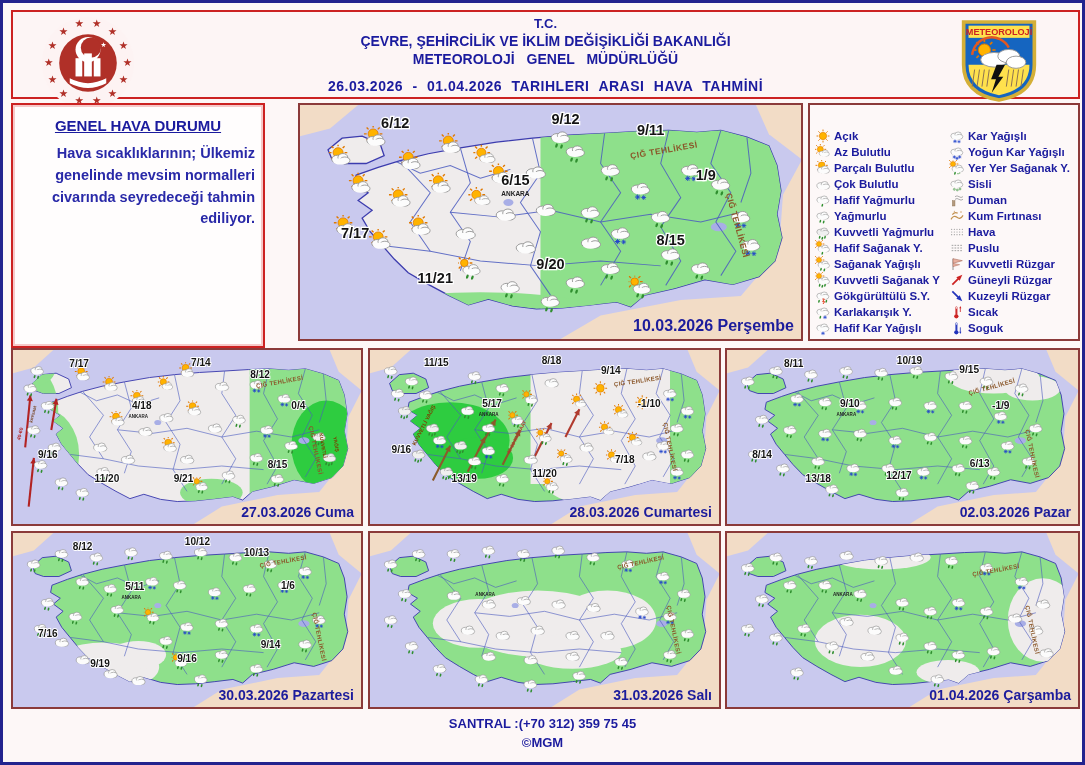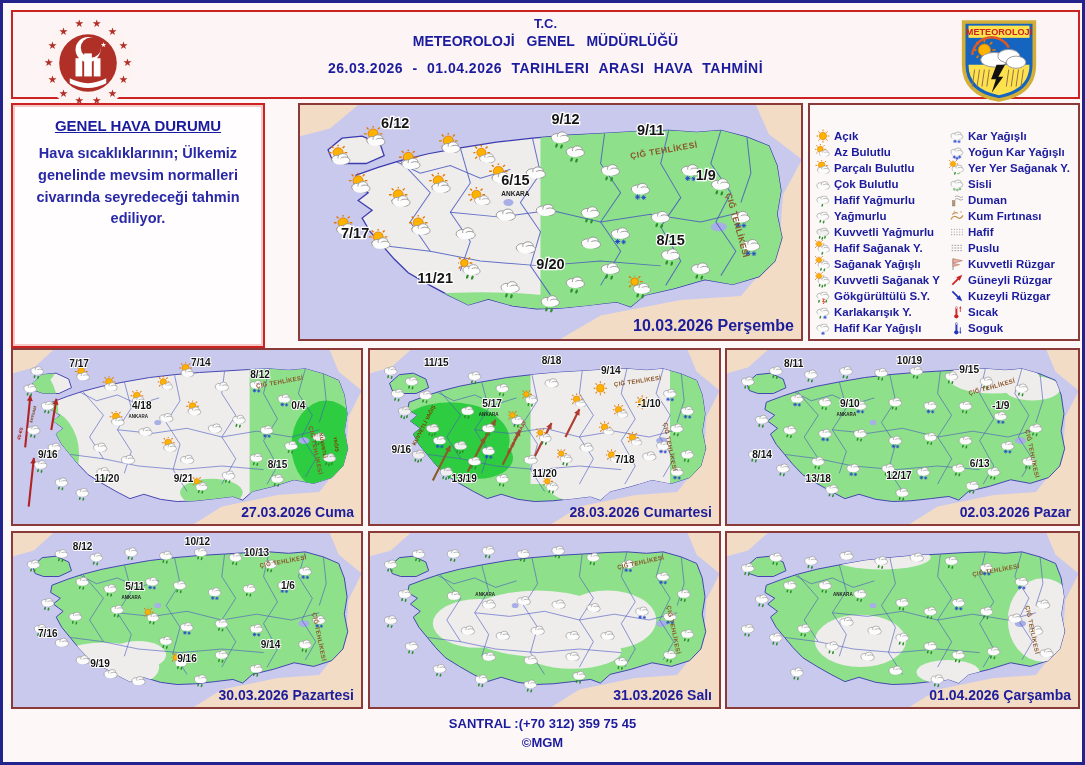--- a/index.html
+++ b/index.html
@@ -10,21 +10,21 @@
   .header-center{position:absolute;left:140px;right:140px;top:4px;text-align:center;color:#1b1b9e;font-weight:bold;}
   .h-tc{font-size:13px;}
   .h-l1{font-size:14px;margin-top:2px;}
   .h-l2{font-size:14px;margin-top:2px;word-spacing:8px;}
   .h-date{font-size:14px;margin-top:11px;word-spacing:5px;letter-spacing:.5px;}
   .logo-left{position:absolute;left:24px;top:3px;width:102px;height:96px;}
   .logo-right{position:absolute;right:40px;top:6px;width:78px;height:86px;}
   .genel-box{position:absolute;left:8px;top:100px;width:254px;height:245px;border:2px solid #cc2222;
         box-shadow:inset 0 0 0 2px #f6c9c9;background:#fffdfd;box-sizing:border-box;}
   .genel-title{margin-top:12px;text-align:center;font-size:15px;font-weight:bold;color:#1b1b9e;text-decoration:underline;}
-  .genel-text{margin:9px 8px 0 8px;text-align:center;font-size:14.5px;font-weight:bold;color:#2929a8;line-height:1.5;}
+  .genel-text{margin:9px 8px 0 8px;text-align:right;font-size:14.5px;font-weight:bold;color:#2929a8;line-height:1.5;}
   .legend-box{position:absolute;left:805px;top:100px;width:272px;height:238px;border:2px solid #8b3a3a;
         background:#fdf8f8;box-sizing:border-box;display:flex;}
   .legend-col{flex:1;padding:3px 0 3px 5px;display:flex;flex-direction:column;justify-content:flex-end;}
   .legend-item{display:flex;align-items:center;gap:3px;height:16px;}
   .legend-ic{width:16px;height:16px;flex:0 0 16px;}
   .legend-label{font-size:11.5px;font-weight:bold;color:#1b1b9e;white-space:nowrap;}
   .map-box{position:absolute;border:2px solid #8b3a3a;background:#c9c9ee;overflow:hidden;box-sizing:border-box;}
   .map-date{position:absolute;right:7px;bottom:4px;font-weight:bold;color:#1c1c9c;font-size:14px;}
   .map-date.big{font-size:16px;}
   .footer{position:absolute;left:0;right:0;top:712px;text-align:center;color:#1b1b9e;font-weight:bold;
@@ -392,20 +392,21 @@
      <circle cx="50" cy="36" r="13" fill="#fff"></circle>
         <circle cx="53" cy="34" r="10.5" fill="#b03028"></circle>
      <text x="63" y="33" font-size="7" fill="#fff">★</text>
      <rect x="37" y="45" width="7" height="19" fill="#fff"></rect>
         <rect x="46" y="40" width="8" height="24" fill="#fff"></rect>
         <rect x="56" y="45" width="7" height="19" fill="#fff"></rect>
      <path d="M31,66 Q50,76 69,66 L69,71 Q50,81 31,71 Z" fill="#fff"></path>
       </svg>
     <div class="header-center">
       <div class="h-tc">T.C.</div>
+      <div class="h-l1">ÇEVRE, ŞEHİRCİLİK VE İKLİM DEĞİŞİKLİĞİ BAKANLIĞI</div>
       <div class="h-l2">METEOROLOJİ GENEL MÜDÜRLÜĞÜ</div>
       <div class="h-date">26.03.2026 - 01.04.2026 TARIHLERI ARASI HAVA TAHMİNİ</div>
     </div>
     <svg class="logo-right" id="logo-right" viewBox="0 0 64 70">
         <path d="M3,3 H61 V38 Q61,62 32,67 Q3,62 3,38 Z" fill="#1565c0" stroke="#d4af37" stroke-width="3"></path>
      <rect x="7" y="6" width="50" height="10" fill="#ffe14d"></rect>
      <text x="32" y="14" font-size="7.5" font-weight="bold" fill="#cc2222" text-anchor="middle">METEOROLOJİ</text>
      <path d="M7,38 H57 V38 Q57,58 32,63 Q7,58 7,38 Z" fill="#ffe14d"></path>
      <g stroke="#e07800" stroke-width="1.4">
           <line x1="26.5" y1="26.0" x2="29.2" y2="26.0"></line>
@@ -558,21 +559,21 @@
         <div class="legend-item">
           <svg class="legend-ic">
             <use href="#sym-sand" xlink:href="#sym-sand" width="16" height="16"></use>
           </svg>
           <span class="legend-label">Kum Fırtınası</span>
         </div>
         <div class="legend-item">
           <svg class="legend-ic">
             <use href="#sym-fog" xlink:href="#sym-fog" width="16" height="16"></use>
           </svg>
-          <span class="legend-label">Hafif</span>
+          <span class="legend-label">Hava</span>
         </div>
         <div class="legend-item">
           <svg class="legend-ic">
             <use href="#sym-haze" xlink:href="#sym-haze" width="16" height="16"></use>
           </svg>
           <span class="legend-label">Puslu</span>
         </div>
         <div class="legend-item">
           <svg class="legend-ic">
             <use href="#sym-wind" xlink:href="#sym-wind" width="16" height="16"></use>

